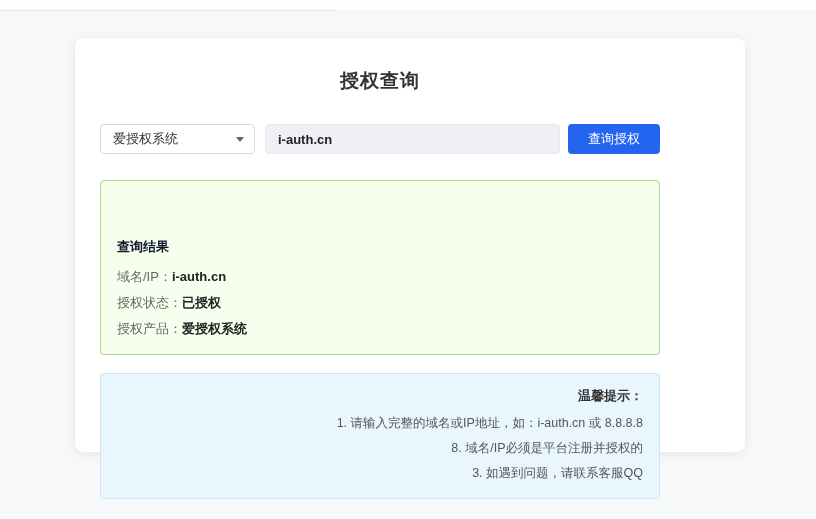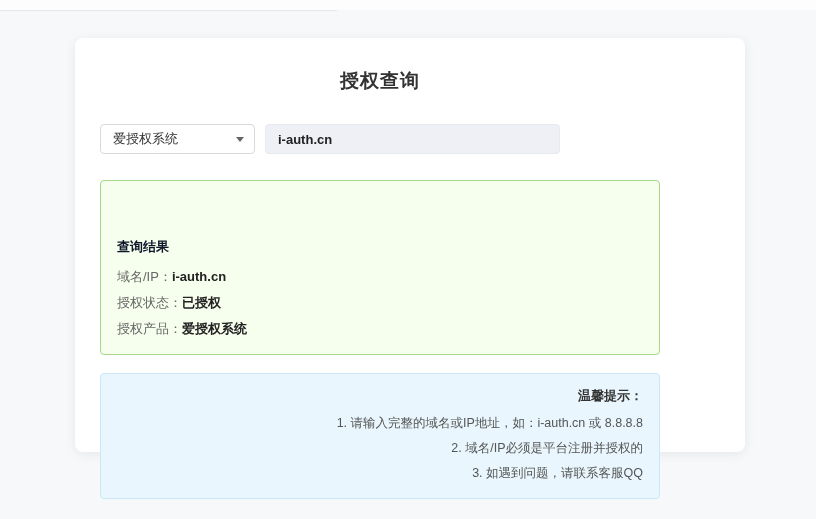--- a/index.html
+++ b/index.html
@@ -163,36 +163,37 @@
   <div class="content">
 
     <div class="page-title">授权查询</div>
 
     <div class="query-row">
       <div class="select-box">
         <span>爱授权系统</span>
         <span class="chevron"></span>
       </div>
       <input class="domain-input" type="text" value="i-auth.cn" style="">
+      <button class="query-button">查询授权</button>
     </div>
 
     <div class="result-box">
       <div class="result-heading">查询结果</div>
       <div class="result-row">
         <span class="label">域名/IP：</span><span class="value">i-auth.cn</span>
       </div>
       <div class="result-row">
         <span class="label">授权状态：</span><span class="value">已授权</span>
       </div>
       <div class="result-row">
         <span class="label">授权产品：</span><span class="value">爱授权系统</span>
       </div>
     </div>
 
     <div class="tips-box">
       <div class="tips-heading">温馨提示：</div>
       <div class="tips-item">1. 请输入完整的域名或IP地址，如：i-auth.cn 或 8.8.8.8</div>
-      <div class="tips-item">2. 域名/IP必须是平台注册并授权的</div>
+      <div class="tips-item">8. 域名/IP必须是平台注册并授权的</div>
       <div class="tips-item">3. 如遇到问题，请联系客服QQ</div>
     </div>
 
   </div>
 </div>
 
 </body></html>

